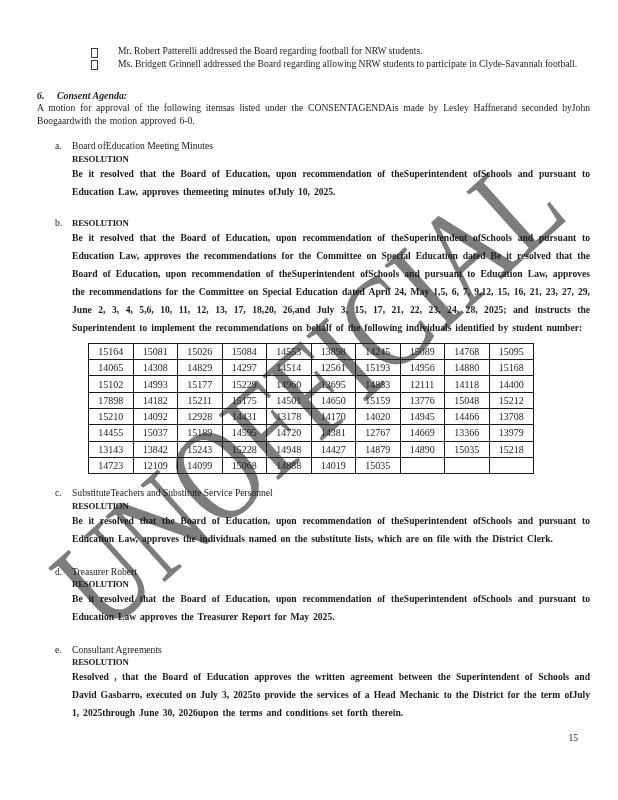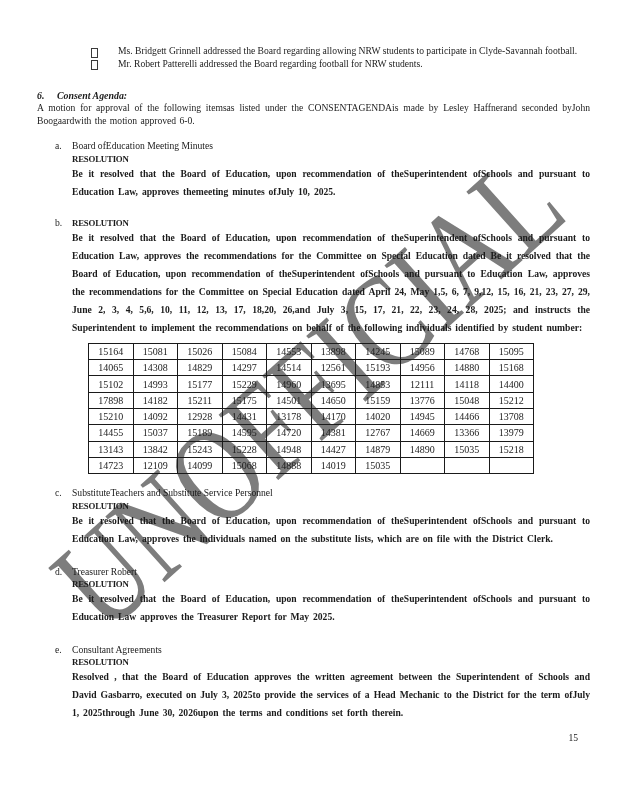--- a/index.html
+++ b/index.html
@@ -114,25 +114,25 @@
 
 <div class="page">
 
   <div class="watermark" style="color: rgb(125, 125, 125);">UNOFFICIAL</div>
 
   <div class="content">
 
     <div class="bullets">
       <div class="bullet">
         <span class="bullet-box"></span>
-        <span>Ms. Bridgett Grinnell addressed  the Board regarding  allowing  NRW students  to participate in Clyde-Savannah  football.</span>
+        <span>Mr. Robert Patterelli addressed  the Board regarding  football for NRW students.</span>
       </div>
       <div class="bullet">
         <span class="bullet-box"></span>
-        <span>Mr. Robert Patterelli addressed  the Board regarding  football for NRW students.</span>
+        <span>Ms. Bridgett Grinnell addressed  the Board regarding  allowing  NRW students  to participate in Clyde-Savannah  football.</span>
       </div>
     </div>
 
     <div class="sec-head sec6">
       <span class="sec-num">6.</span><span>Consent Agenda:</span>
     </div>
     <p class="intro">A motion for approval of the following itemsas  listed  under  the CONSENTAGENDAis  made by  Lesley  Haffnerand seconded  byJohn  Boogaardwith  the motion approved  6-0.</p>
 
     <div class="item item-a">
       <span class="item-letter">a.</span>

